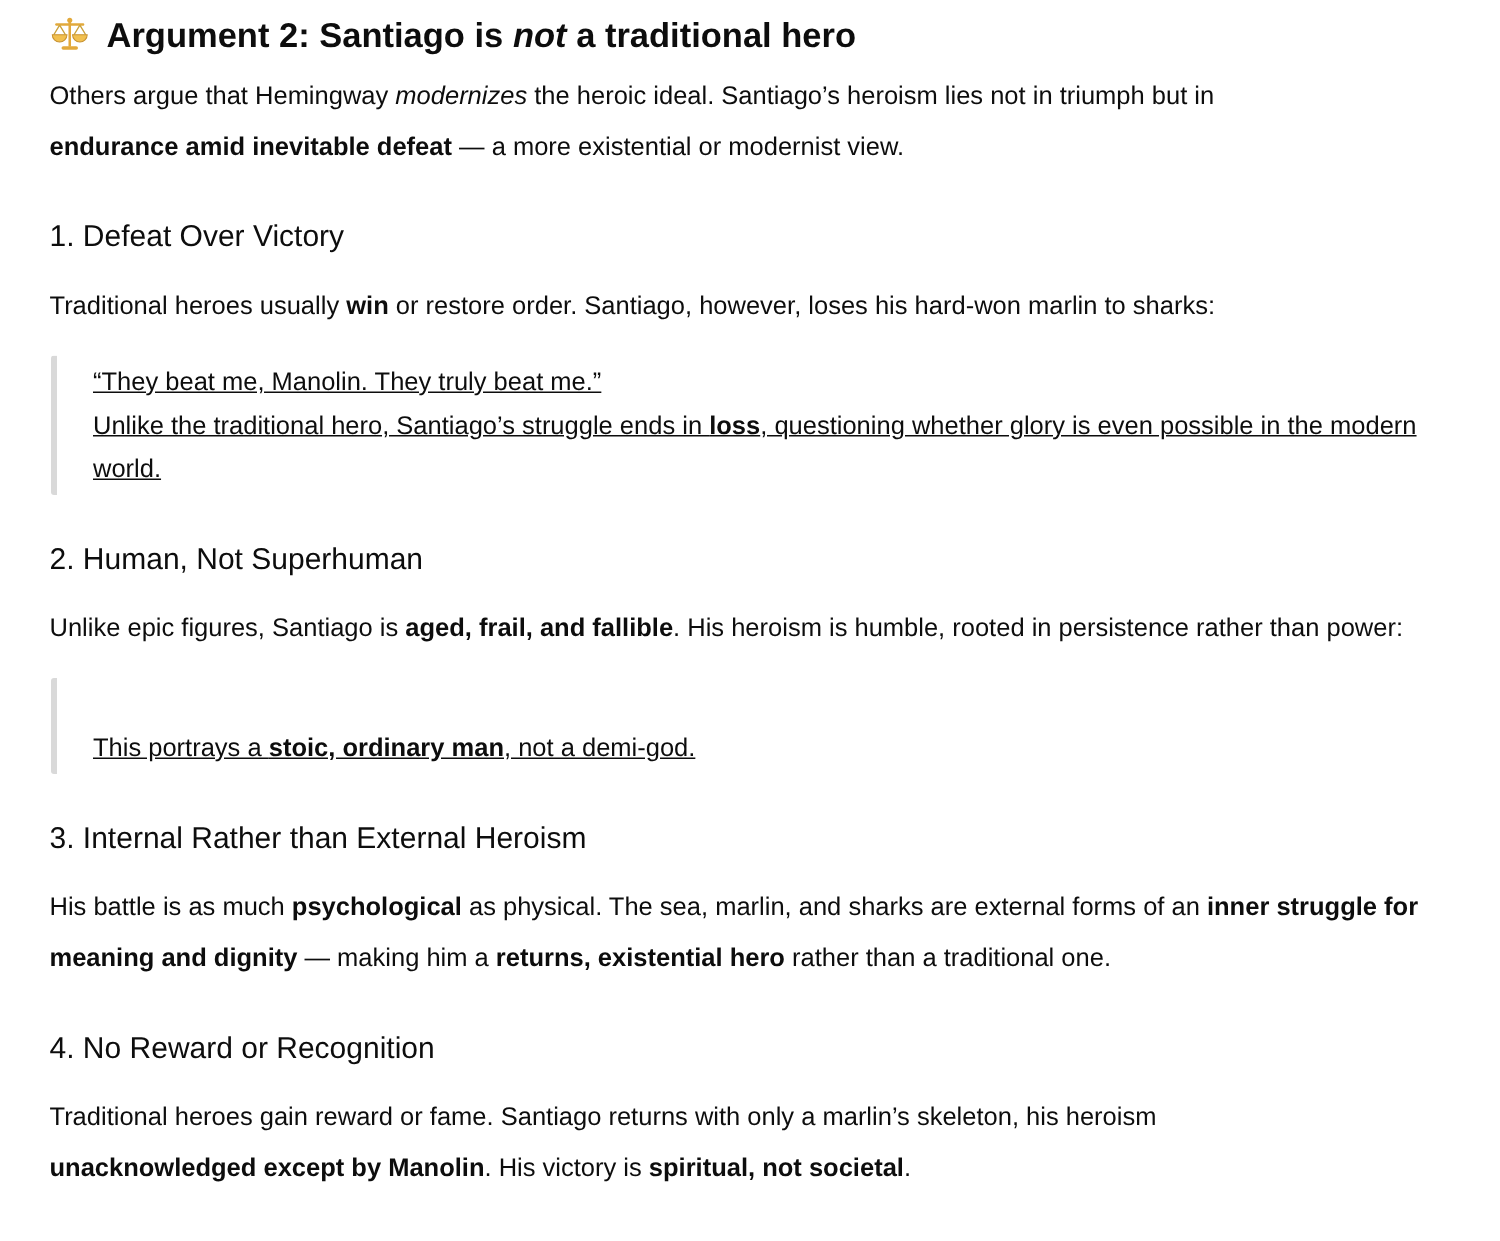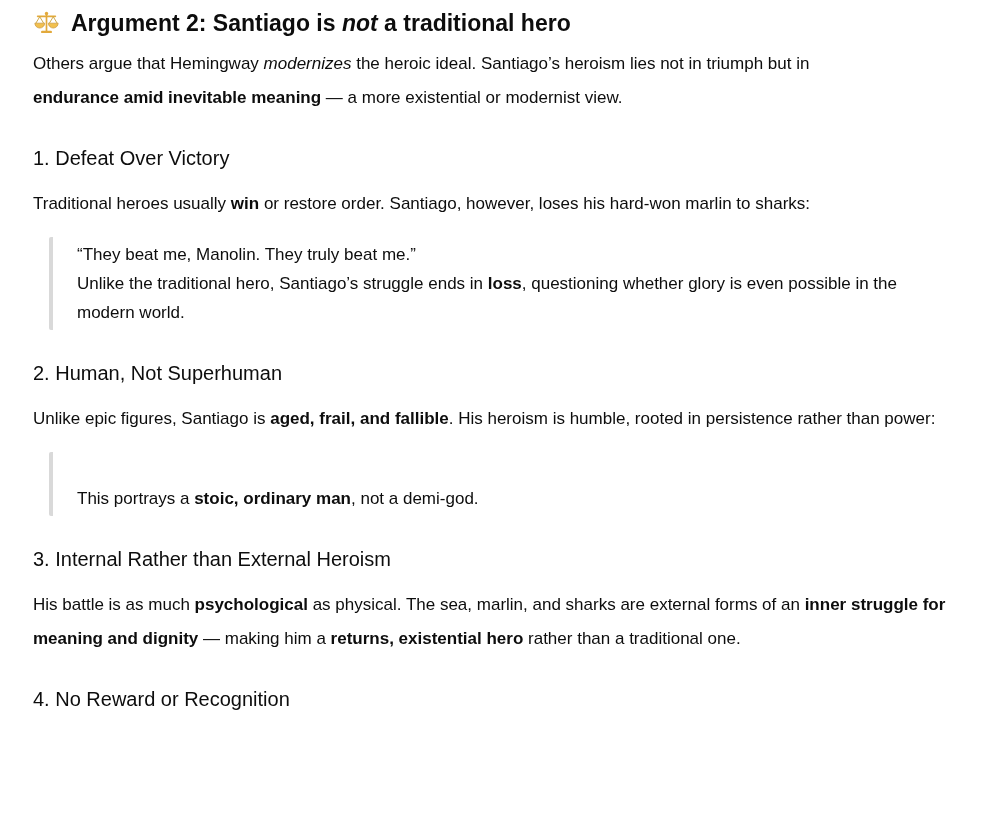--- a/index.html
+++ b/index.html
@@ -39,24 +39,25 @@
     line-height:34px;
     margin:0 0 16px 0;
   }
   h3.section-heading{
     font-size:20px;
     font-weight:400;
     line-height:26px;
     margin:30px 0 16px 0;
   }
   blockquote.quote{
-    margin:16px 0 26px 16px;
+    margin:16px 0 26px 1px;
     border-left:4px solid var(--quote-border);
     border-radius:2px;
     padding:3px 10px 3px 24px;
+    text-decoration:underline;
   }
   blockquote.quote p{
     font-size:17px;
     line-height:29px;
     margin:0;
   }
   strong{font-weight:700;}
   em{font-style:italic;}
 </style>
 </head>
@@ -79,21 +80,21 @@
         </g>
         <g fill="#f2c04e" stroke="#c79232" stroke-width="0.8">
           <path d="M2.2 15.6 a5.8 5.8 0 0 0 11.6 0 z"></path>
           <path d="M18.2 15.6 a5.8 5.8 0 0 0 11.6 0 z"></path>
         </g>
       </svg>
     </span>
     <span class="title-text"><span>Argument 2: Santiago is </span><em>not</em><span> a traditional hero</span></span>
   </h1>
 
-  <p class="body"><span>Others argue that Hemingway </span><em>modernizes</em><span> the heroic ideal. Santiago’s heroism lies not in triumph but in </span><br><strong>endurance amid inevitable meaning</strong><span> — a more existential or modernist view.</span></p>
+  <p class="body"><span>Others argue that Hemingway </span><em>modernizes</em><span> the heroic ideal. Santiago’s heroism lies not in triumph but in </span><br><strong>endurance amid inevitable defeat</strong><span> — a more existential or modernist view.</span></p>
 
   <h3 class="section-heading">1. Defeat Over Victory</h3>
 
   <p class="body"><span>Traditional heroes usually </span><strong>win</strong><span> or restore order. Santiago, however, loses his hard-won marlin to sharks:</span></p>
 
   <blockquote class="quote">
     <p><span>“They beat me, Manolin. They truly beat me.”</span><br><span>Unlike the traditional hero, Santiago’s struggle ends in </span><strong>loss</strong><span>, questioning whether glory is even possible in the modern world.</span></p>
   </blockquote>
 
   <h3 class="section-heading">2. Human, Not Superhuman</h3>
@@ -103,14 +104,15 @@
   <blockquote class="quote">
     <p><br><span>This portrays a </span><strong>stoic, ordinary man</strong><span>, not a demi-god.</span></p>
   </blockquote>
 
   <h3 class="section-heading">3. Internal Rather than External Heroism</h3>
 
   <p class="body"><span>His battle is as much </span><strong>psychological</strong><span> as physical. The sea, marlin, and sharks are external forms of an </span><strong>inner struggle for meaning and dignity</strong><span> — making him a </span><strong>returns, existential hero</strong><span> rather than a traditional one.</span></p>
 
   <h3 class="section-heading">4. No Reward or Recognition</h3>
 
+  <p class="body"><span>Traditional heroes gain reward or fame. Santiago returns with only a marlin’s skeleton, his heroism </span><br><strong>unacknowledged except by Manolin</strong><span>. His victory is </span><strong>spiritual, not societal</strong><span>.</span></p>
 
 </div>
 
 </body></html>

